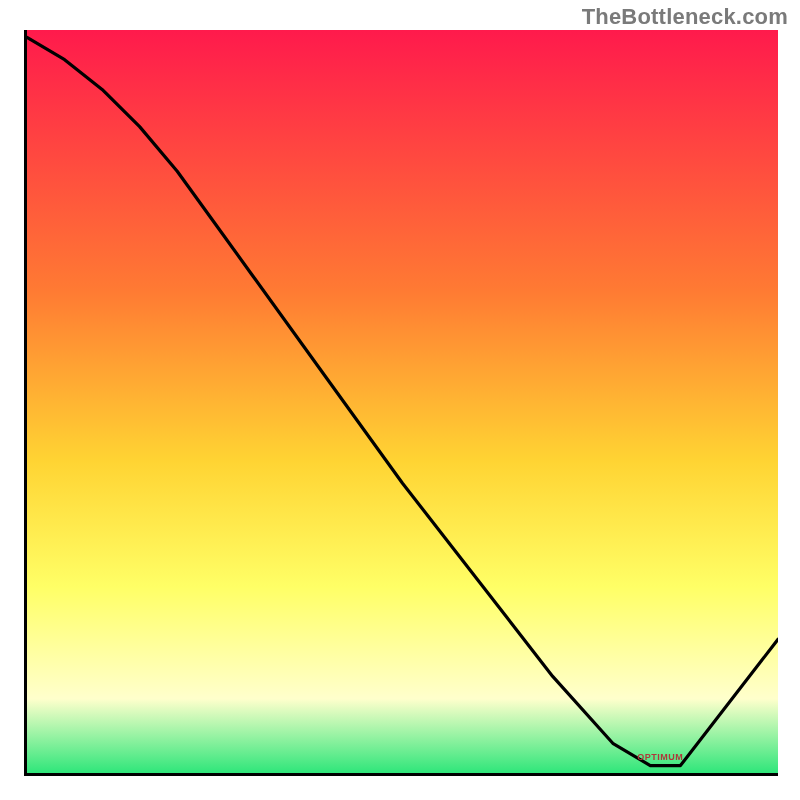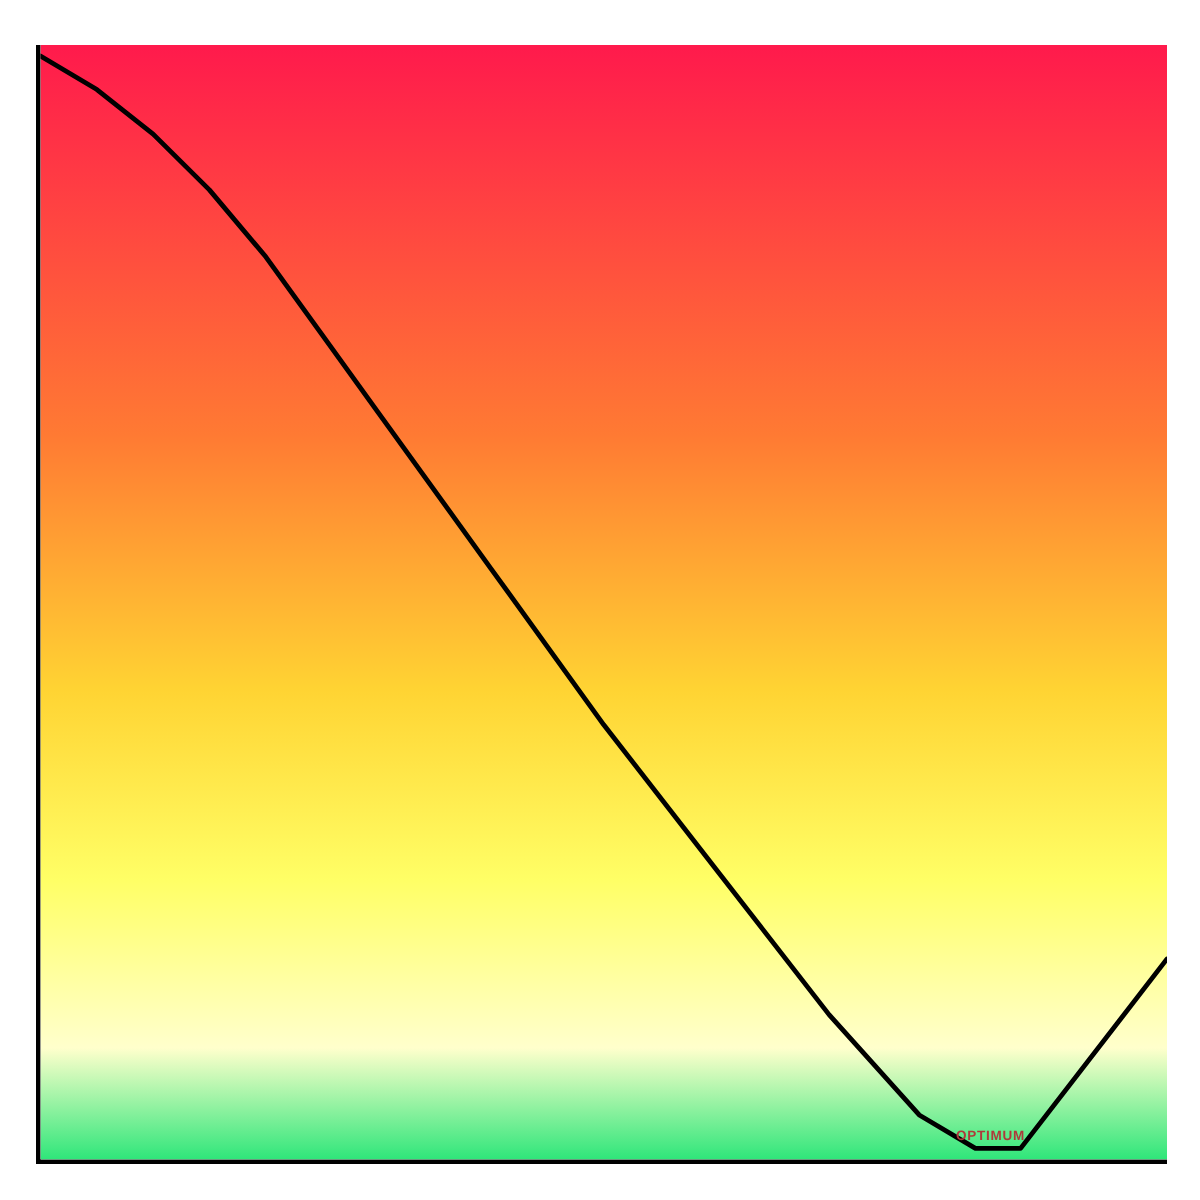--- a/index.html
+++ b/index.html
@@ -50,20 +50,21 @@
     color: #ae3a3a;
     letter-spacing: 0.5px;
     user-select: none;
   }
 </style>
 </head>
 <body>
 
 <div class="stage">
 
+  <div class="watermark">TheBottleneck.com</div>
 
   <div class="plot-frame"></div>
 
   <svg class="plot-svg" viewBox="0 0 751 743" preserveAspectRatio="none">
     <defs>
       <linearGradient id="bg-grad" x1="0" y1="0" x2="0" y2="1">
         <stop offset="0" stop-color="#ff1a4c"></stop>
         <stop offset="0.35" stop-color="#ff7a33"></stop>
         <stop offset="0.58" stop-color="#ffd433"></stop>
         <stop offset="0.75" stop-color="#ffff66"></stop>

